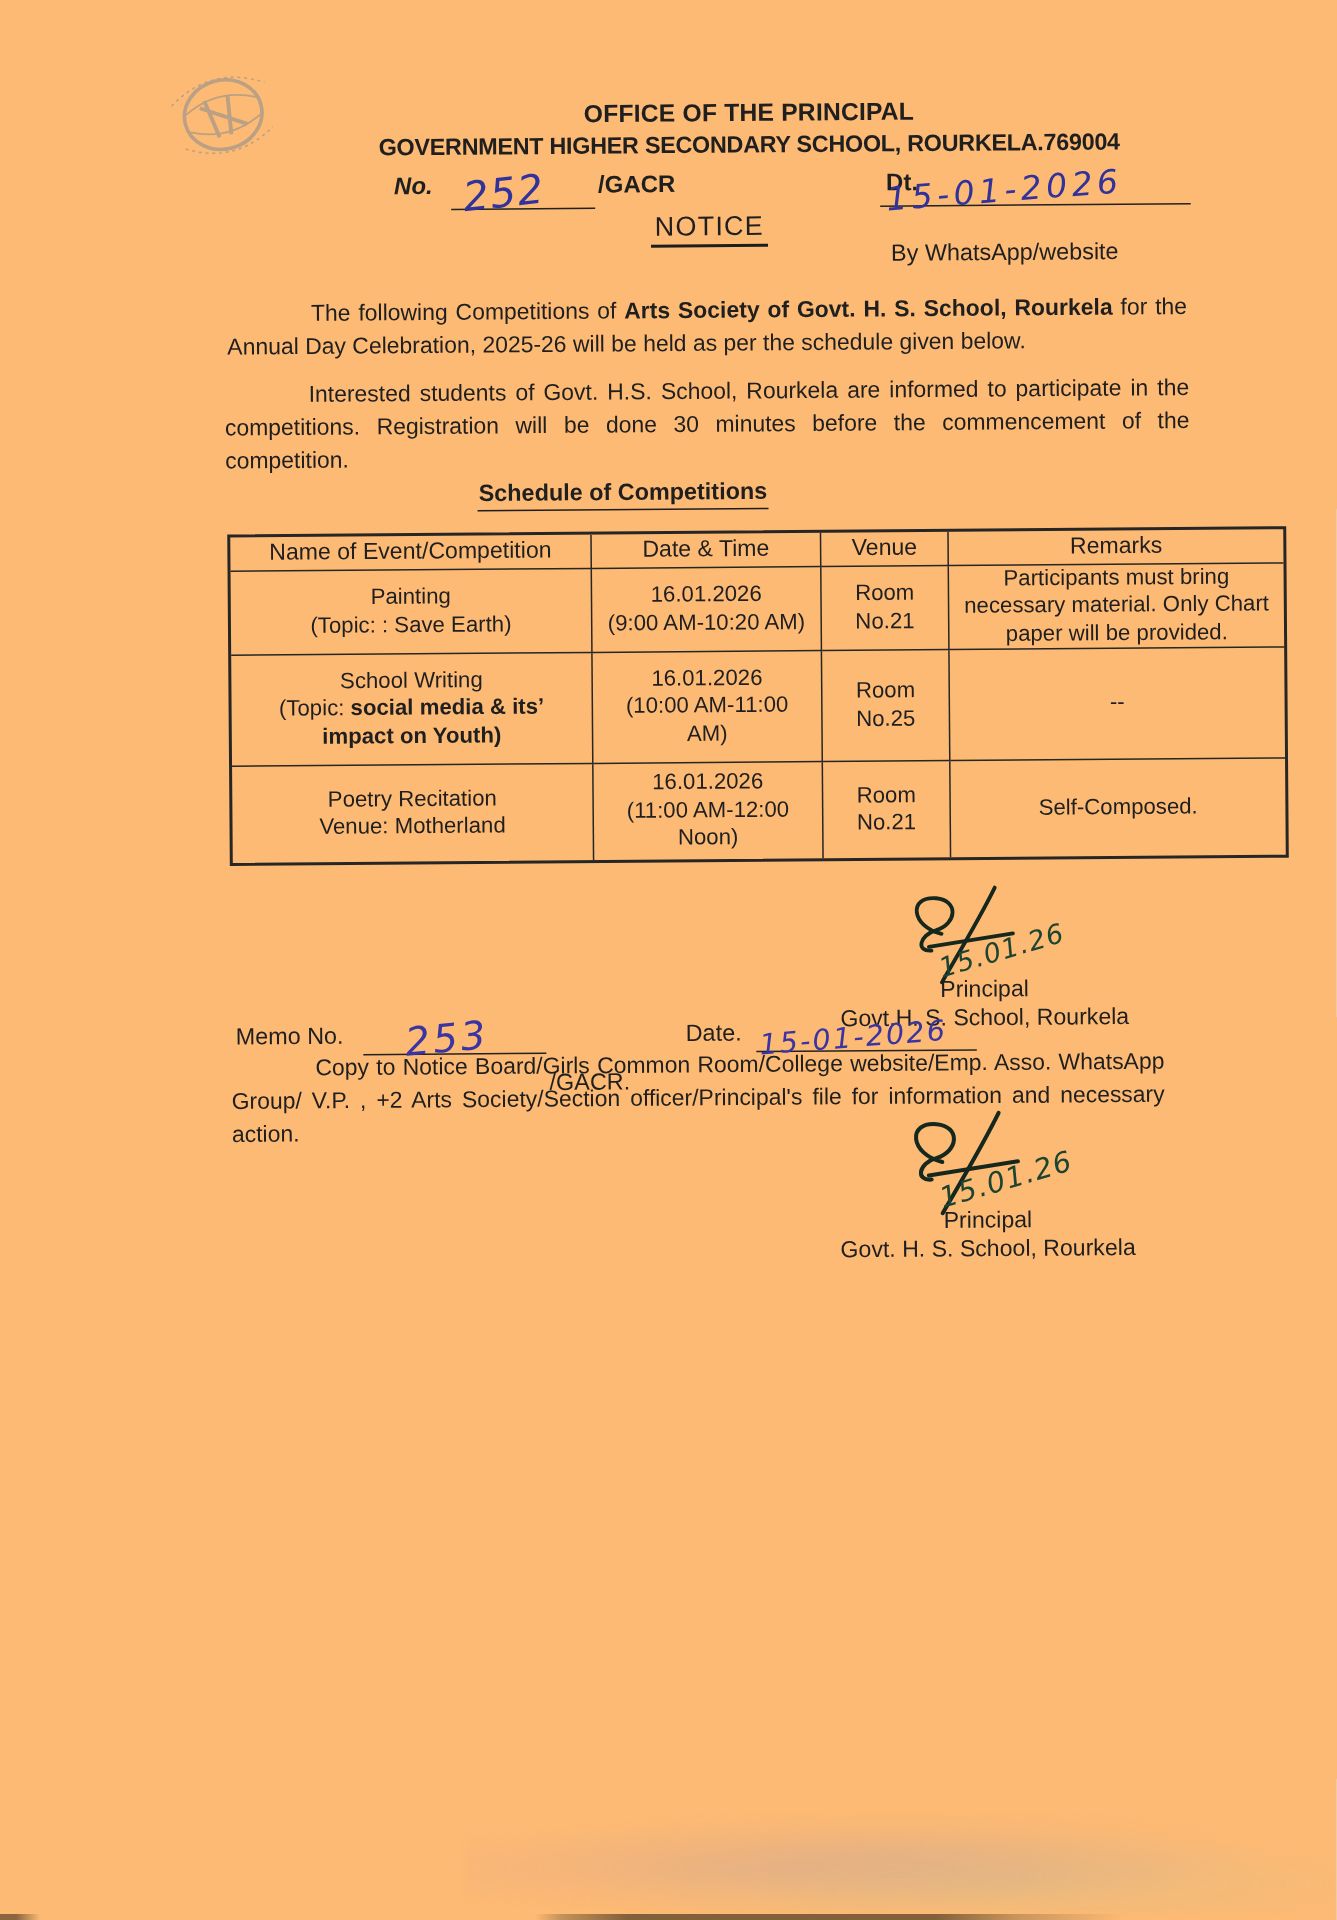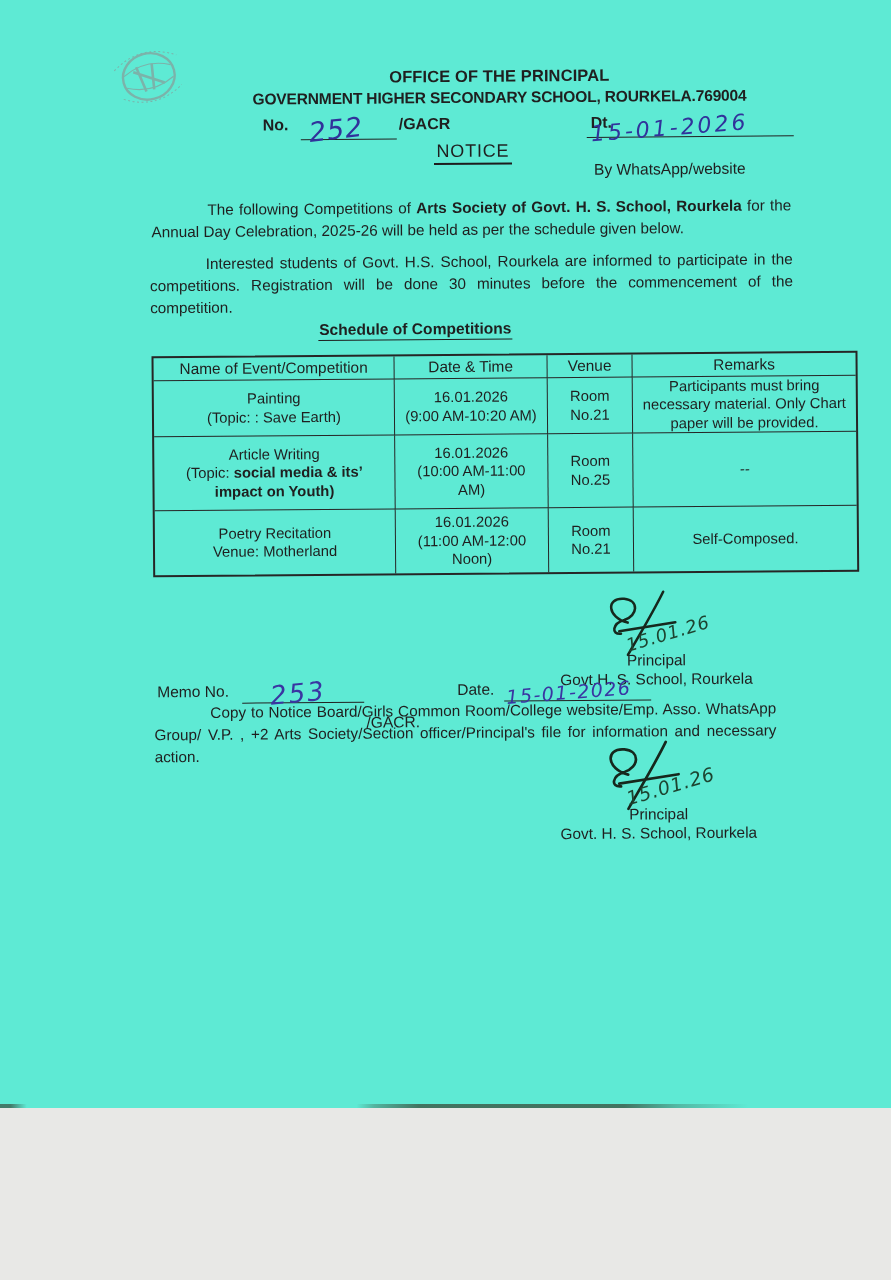--- a/index.html
+++ b/index.html
@@ -1,21 +1,21 @@
 <!DOCTYPE html>
 <html><head>
 <meta charset="utf-8">
 <style>
   html,body{margin:0;padding:0;}
   body{background:#e8e8e6;}
   .page{
     position:relative;
-    width:891px;height:1108px;
+    width:891px;height:1280px;
     margin:0 auto;
-    background:#5eead4;
+    background:#fdba74;
     overflow:hidden;
     font-family:"Liberation Sans", sans-serif;
     color:#1f1f1f;
   }
   .tilt{
     position:absolute;inset:0;
     transform:rotate(-0.45deg);
     transform-origin:450px 420px;
   }
   
@@ -23,21 +23,21 @@
   
   .hdr-office{
     position:absolute;top:67px;left:150px;width:704px;
     text-align:center;font-weight:bold;font-size:16.5px;letter-spacing:.1px;
   }
   .hdr-school{
     position:absolute;top:89px;left:150px;width:704px;
     text-align:center;font-weight:bold;font-size:15.6px;letter-spacing:-.2px;
   }
   .no-row{position:absolute;top:112px;left:0;width:891px;height:30px;font-weight:bold;font-size:16px;}
-  .no-label{position:absolute;left:265px;top:3px;}
+  .no-label{position:absolute;left:265px;top:3px;font-style:italic;}
   .no-uline{position:absolute;left:303px;top:0;width:96px;height:26px;border-bottom:1.7px solid #222;}
   .gacr{position:absolute;left:401px;top:3px;}
   .dt-label{position:absolute;left:553px;top:3px;padding-left:40px;}
   .dt-uline{position:absolute;left:589px;top:0;width:207px;height:26px;border-bottom:1.7px solid #222;}
   .hw{
     font-family:"DejaVu Sans", sans-serif;
     font-style:italic;
     color:#31329b;
     font-weight:normal;
   }
@@ -174,21 +174,21 @@
         <span>16.01.2026</span>
         <span>(9:00 AM-10:20 AM)</span>
       </div>
       <div class="cell">
         <span>Room</span>
         <span>No.21</span>
       </div>
       <div class="cell last-col">Participants must bring necessary material. Only Chart paper will be provided.</div>
 
       <div class="cell">
-        <span class="ev-name">Article Writing</span>
+        <span class="ev-name">School Writing</span>
         <span><span>(Topic: </span><span class="tbold">social media &amp; its’ impact on Youth</span><span class="tbold">)</span></span>
       </div>
       <div class="cell">
         <span>16.01.2026</span>
         <span>(10:00 AM-11:00 AM)</span>
       </div>
       <div class="cell">
         <span>Room</span>
         <span>No.25</span>
       </div>

